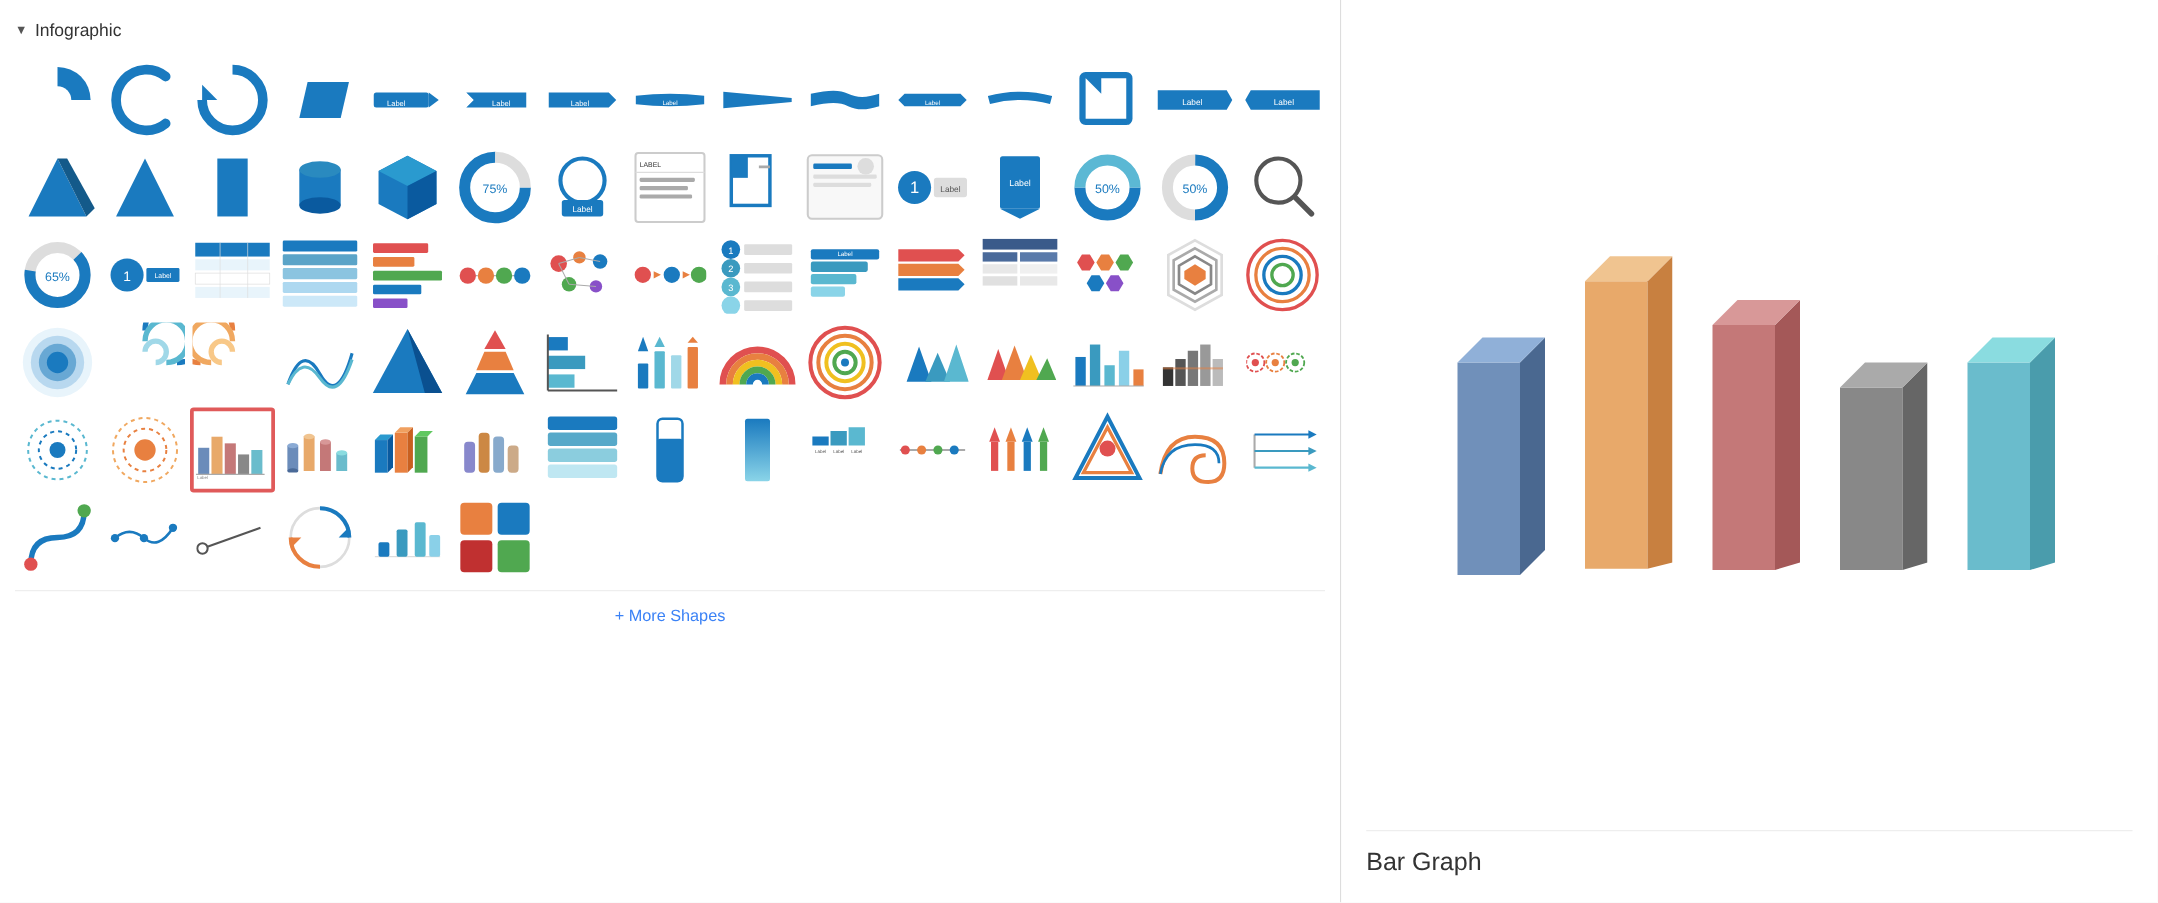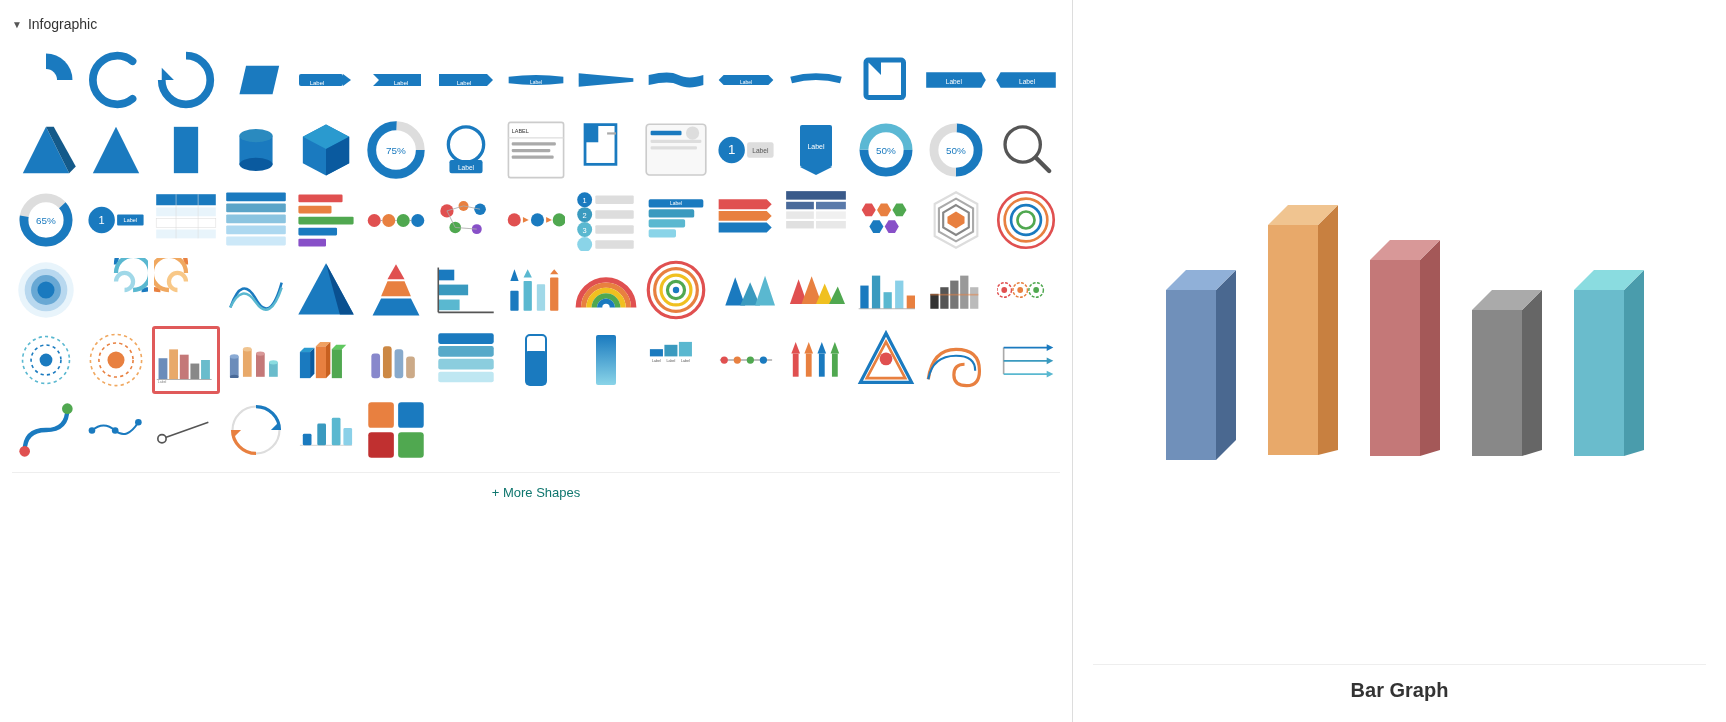--- a/index.html
+++ b/index.html
@@ -32,21 +32,21 @@
 
     .chevron-icon {
       font-size: 10px;
       color: #555;
     }
 
     .more-shapes {
       text-align: center;
       padding: 12px;
       font-size: 13px;
-      color: #0f766e;
+      color: #3b82f6;
       cursor: pointer;
       border-top: 1px solid #eee;
       margin-top: 8px;
     }
 
     
     .right-panel {
       width: 653px;
       background: #fff;
       display: flex;
@@ -886,15 +886,15 @@
           <polygon points="60,30 80,10 80,190 60,196" fill="#4a9cac"></polygon>
           <polygon points="10,30 60,30 80,10 30,10" fill="#8adce0"></polygon>
           <text x="35" y="225" font-size="16" fill="#6abccc" text-anchor="middle" font-weight="500">Label</text>
         </svg>
       </div>
 
     </div>
   </div>
 
   <div style="border-top:1px solid #eee; width:100%; padding-top:14px;">
-    <div style="font-size:20px; font-weight:700; color:#333; text-align:center;">Bar Graph</div>
+    <div style="font-size:20px; font-weight:400; color:#333; ">Bar Graph</div>
   </div>
 </div>
 
 </body></html>

